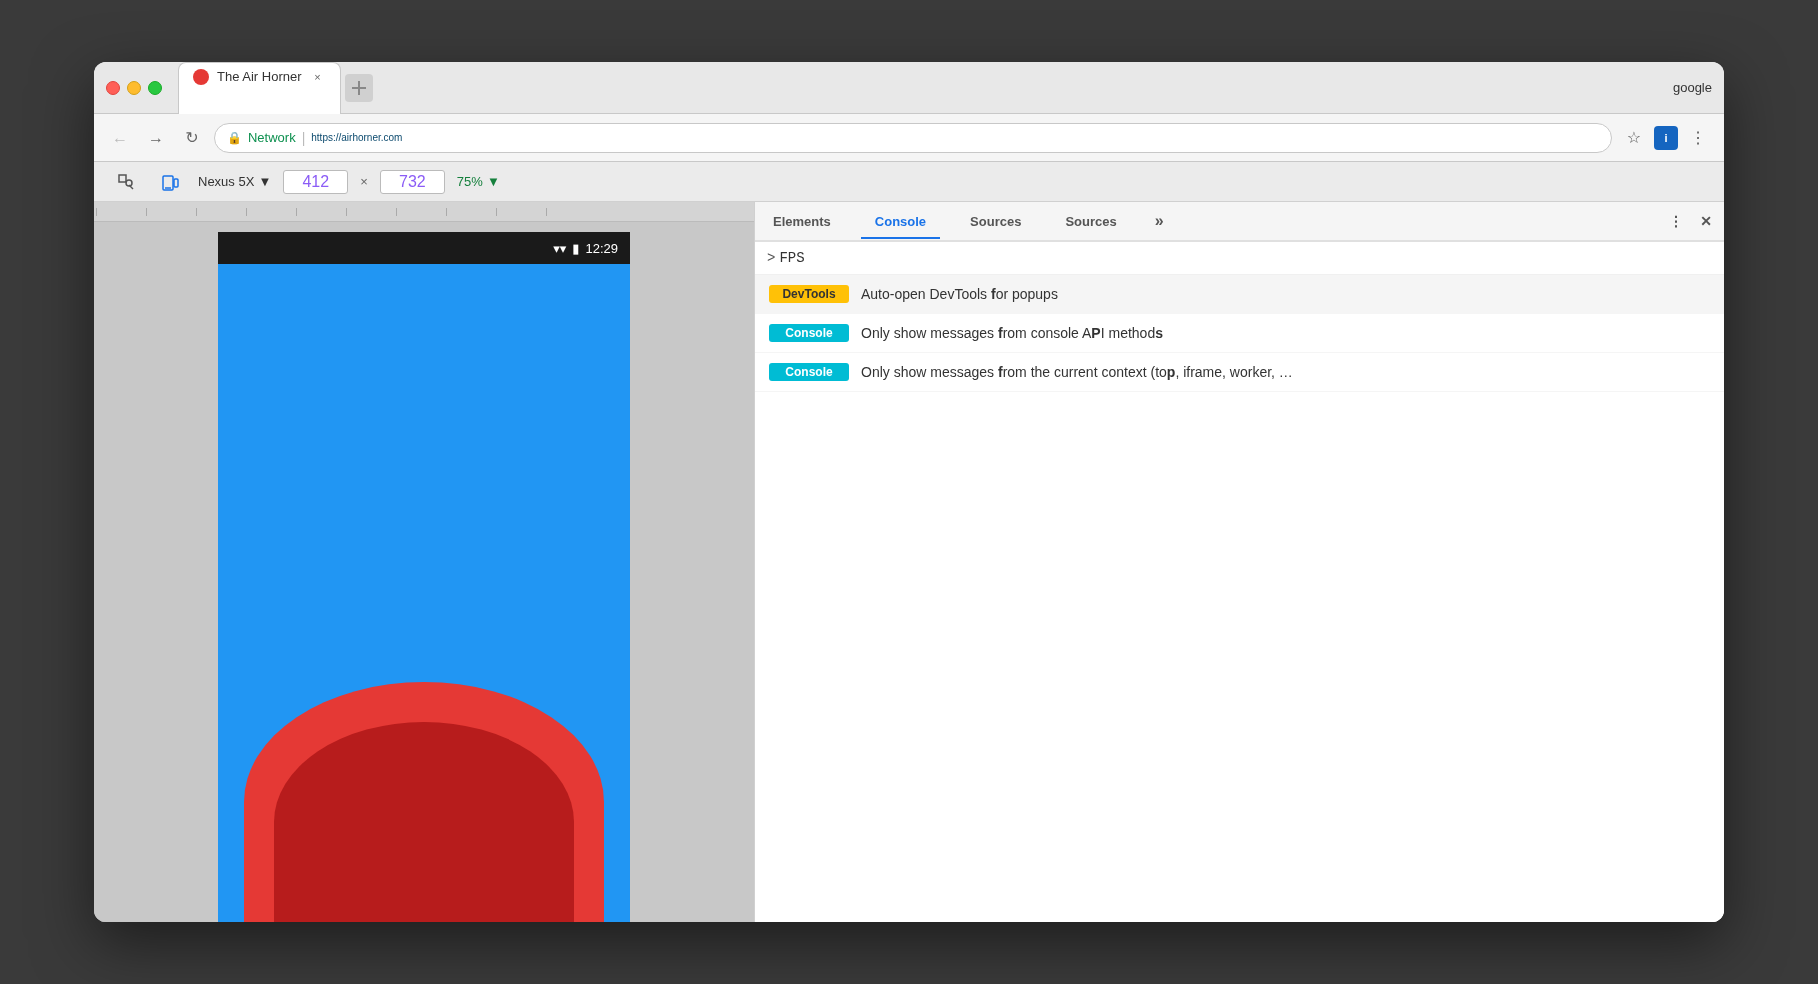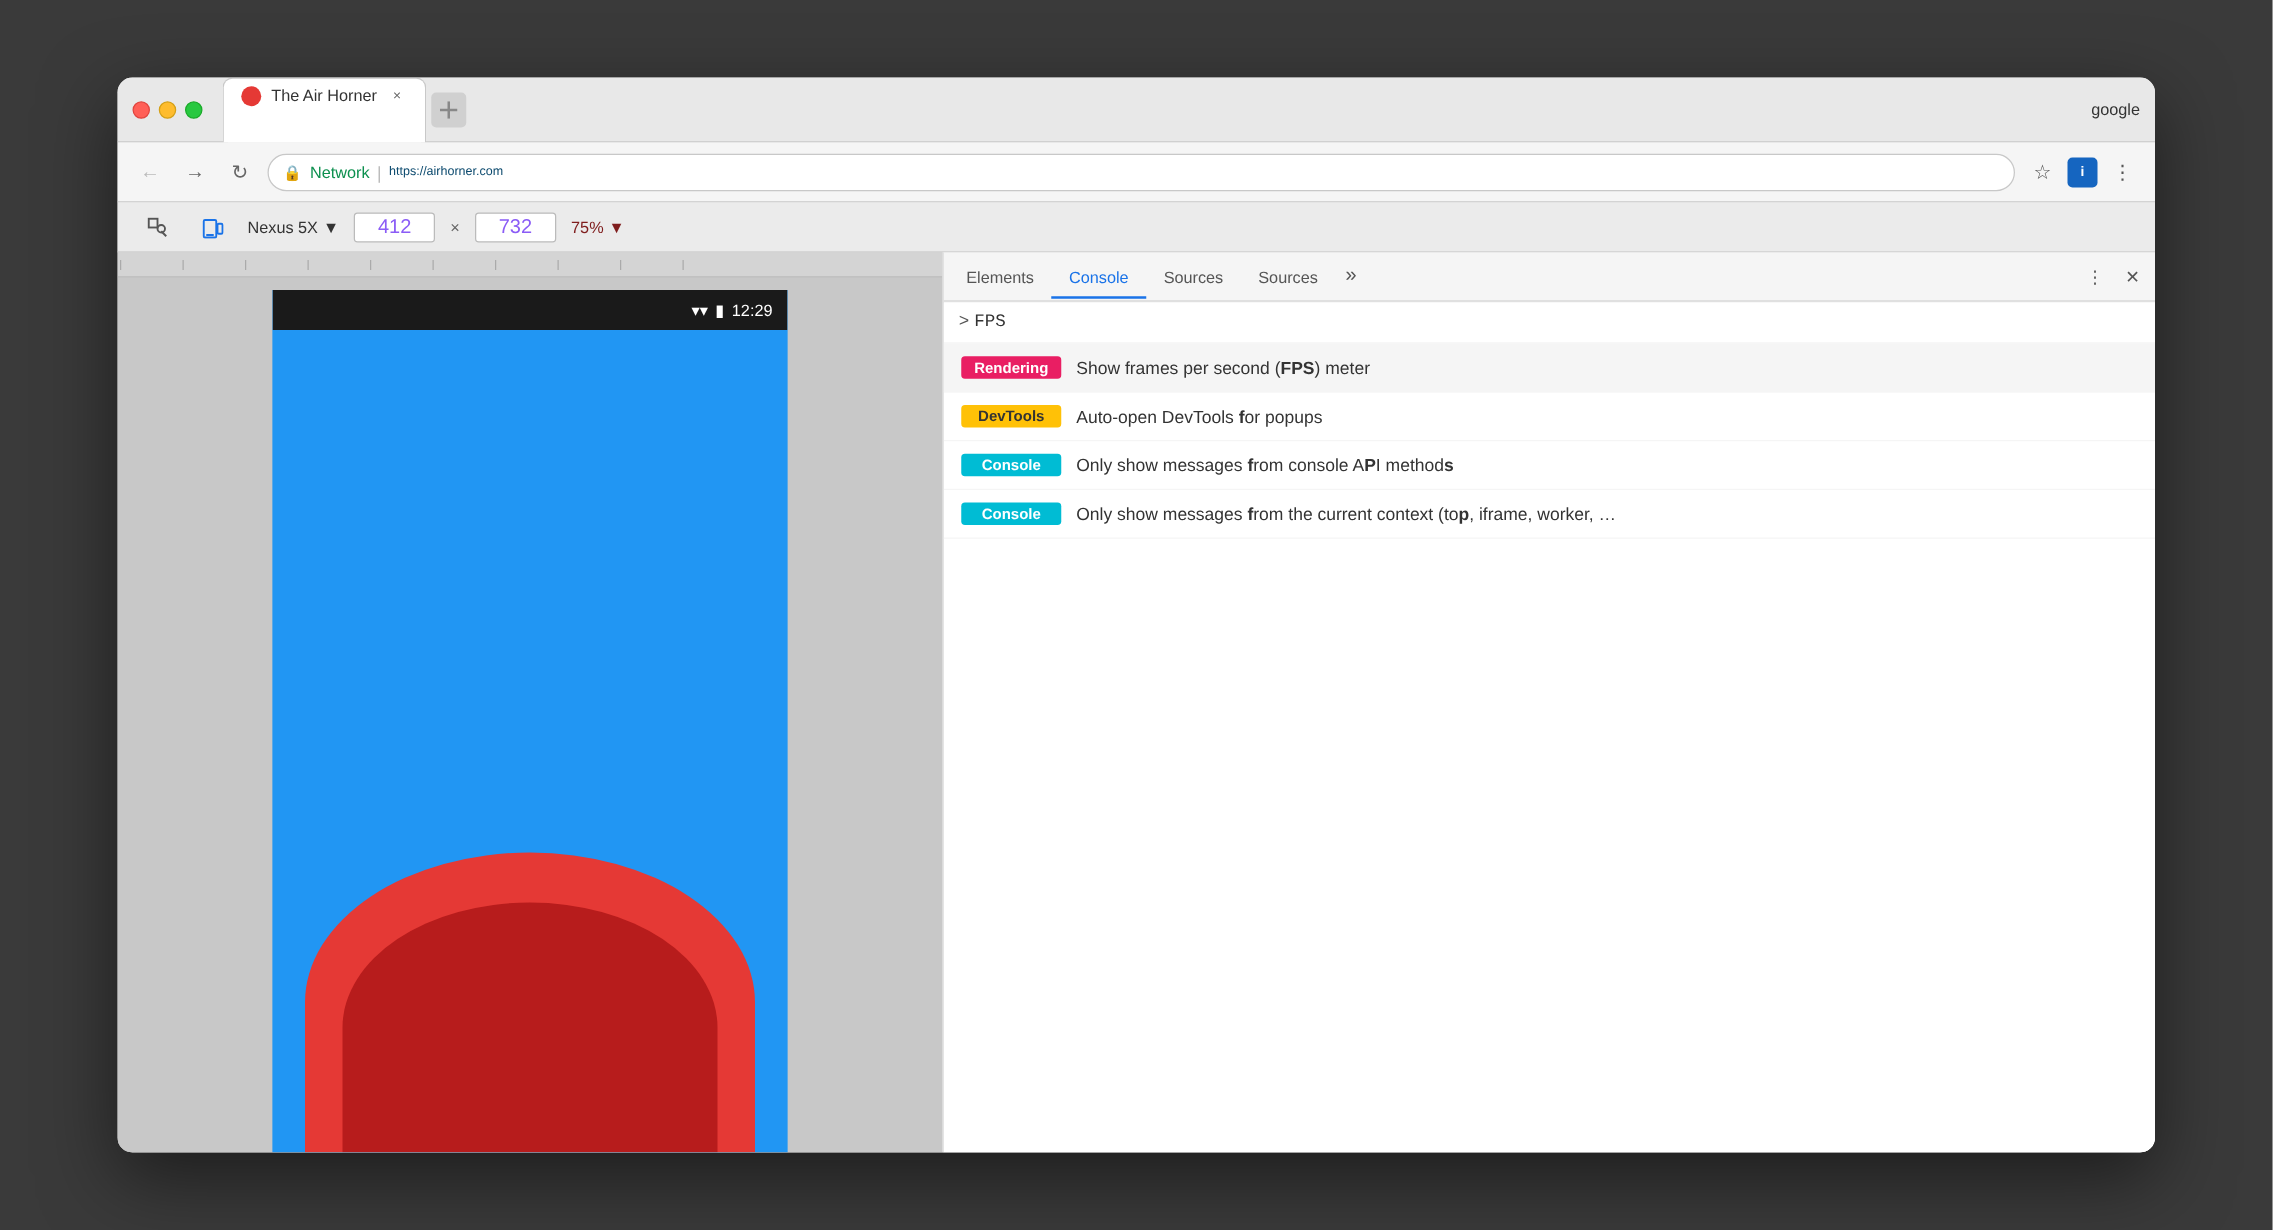--- a/index.html
+++ b/index.html
@@ -212,21 +212,21 @@
     }
     .dim-separator {
       font-size: 13px;
       color: #666;
     }
     .zoom-select {
       display: flex;
       align-items: center;
       gap: 4px;
       font-size: 13px;
-      color: #7f1d1d;
+      color: #15803d;
       cursor: pointer;
     }
     
     .content-area {
       display: flex;
       flex: 1;
       overflow: hidden;
     }
     
     .phone-panel {
@@ -312,22 +312,23 @@
       flex-direction: column;
       border-left: 1px solid #d0d0d0;
     }
     .devtools-tabs {
       height: 40px;
       background: #f5f5f5;
       display: flex;
       align-items: center;
       padding: 0 4px;
       border-bottom: 2px solid #e0e0e0;
-      gap: 0;
+      gap: 16px;
       flex-shrink: 0;
+      font-weight: bold;
     }
     .devtools-tab-icon {
       width: 32px;
       height: 32px;
       display: flex;
       align-items: center;
       justify-content: center;
       cursor: pointer;
       border-radius: 4px;
       font-size: 14px;
@@ -562,24 +563,20 @@
 
       <div class="console-area">
 
         <div class="console-input-row">
           <span class="console-prompt">&gt;</span>
           <span class="console-input-text">FPS</span>
         </div>
 
         <div class="autocomplete-list">
 
-          <div class="autocomplete-item">
-            <span class="badge badge-rendering">Rendering</span>
-            <span class="autocomplete-text">Show frames per second (<strong>FPS</strong>) meter</span>
-          </div>
 
           <div class="autocomplete-item">
             <span class="badge badge-devtools">DevTools</span>
             <span class="autocomplete-text">Auto-open DevTools <strong>f</strong>or popups</span>
           </div>
 
           <div class="autocomplete-item">
             <span class="badge badge-console">Console</span>
             <span class="autocomplete-text">Only show messages <strong>f</strong>rom console A<strong>P</strong>I method<strong>s</strong></span>
           </div>

